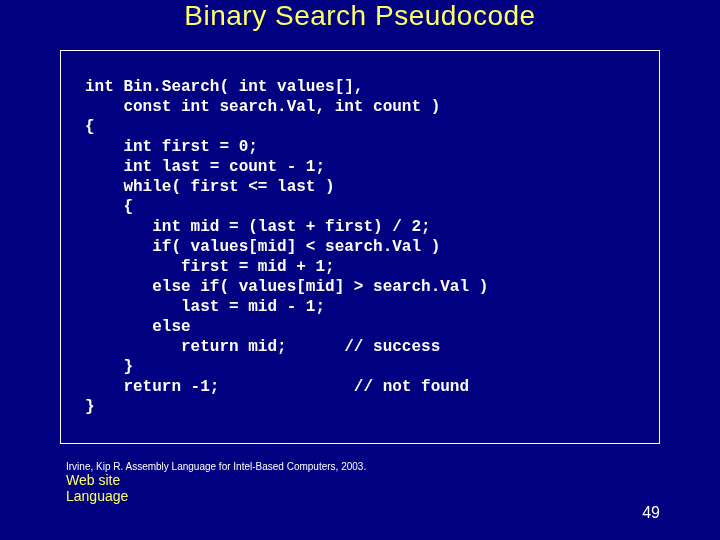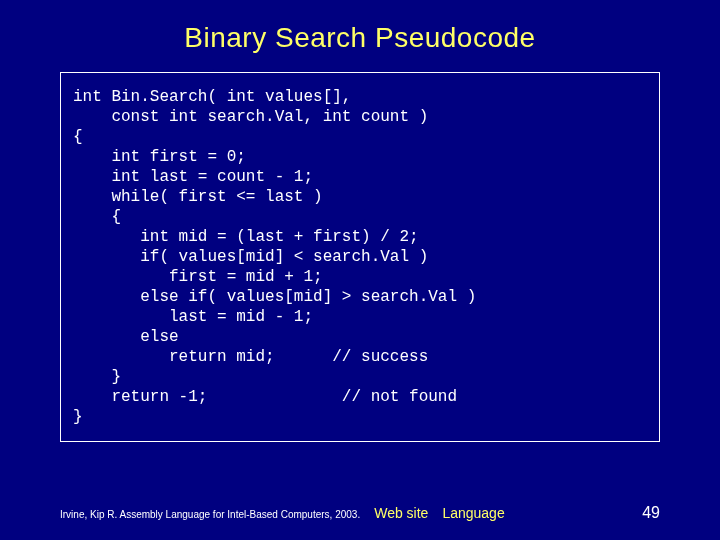--- a/index.html
+++ b/index.html
@@ -15,46 +15,46 @@
     width: 720px;
     height: 540px;
     position: relative;
     box-sizing: border-box;
   }
   .title {
     color: #ffff66;
     font-size: 28px;
     font-weight: normal;
     text-align: center;
-    padding-top: 22px;
     padding-bottom: 10px;
     letter-spacing: 0.5px;
   }
   .codebox {
     margin: 8px 60px 0 60px;
     border: 1px solid #ffffff;
     padding: 10px 8px 10px 8px;
     box-sizing: border-box;
   }
   .code {
     color: #ffffff;
     font-family: "Courier New", Courier, monospace;
     font-size: 16px;
-    font-weight: normal;
+    font-weight: bold;
     line-height: 1.25;
     white-space: pre;
-    margin: 4px;
+    margin: 16px;
   }
   .footer {
     position: absolute;
     bottom: 18px;
-    left: 60px;
+    left: 52px;
     right: 60px;
     display: flex;
     align-items: baseline;
+    flex-direction: column;
   }
   .citation {
     color: #ffffff;
     font-size: 10px;
   }
   .link {
     color: #ffff66;
     font-size: 14px;
     margin-left: 14px;
     cursor: pointer;

